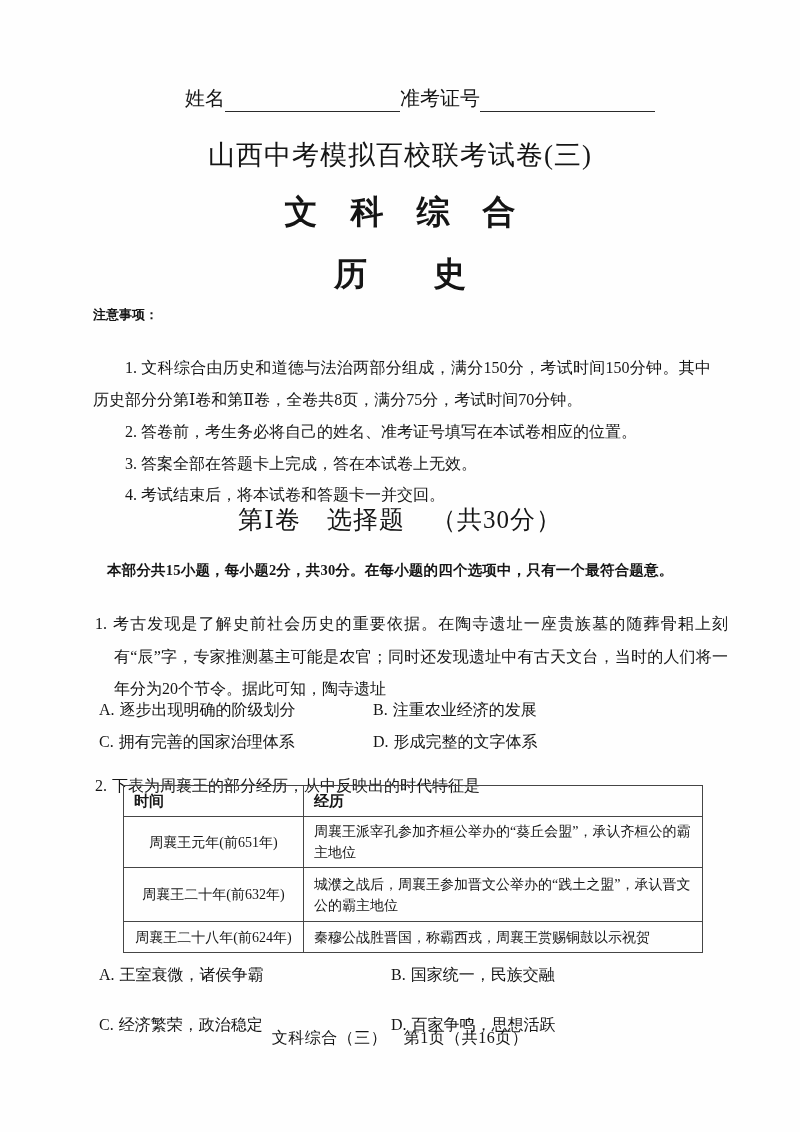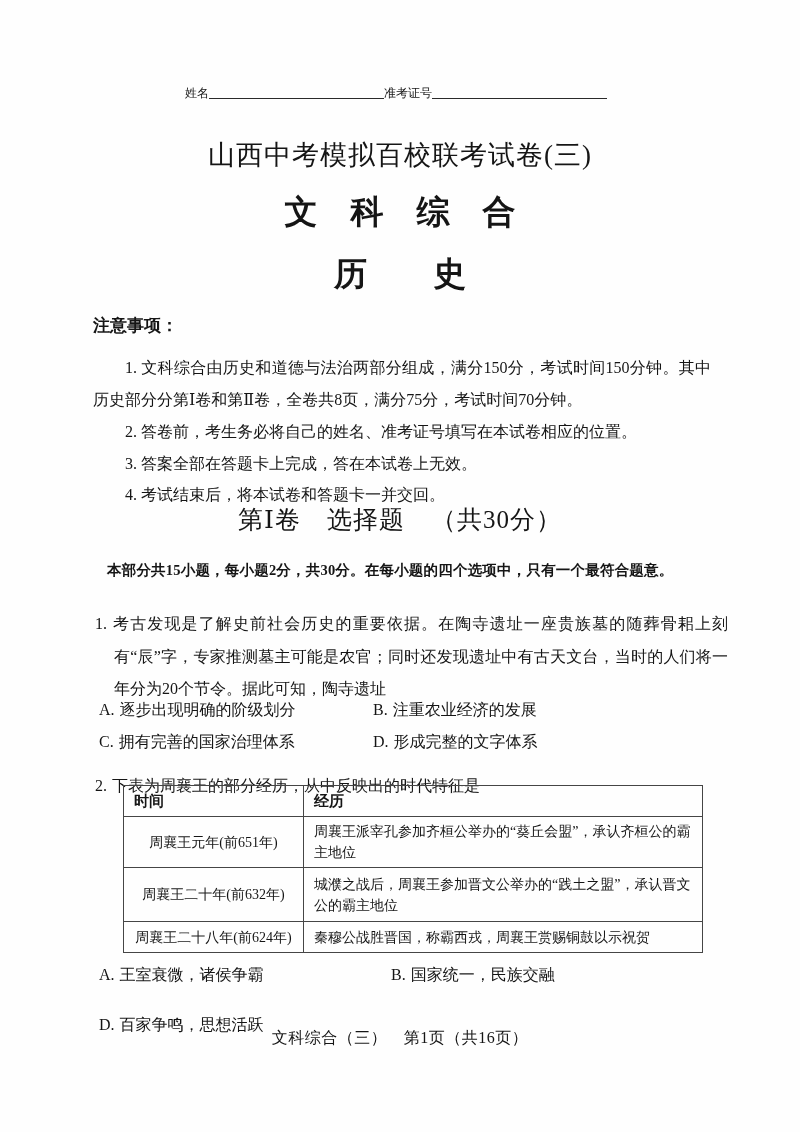--- a/index.html
+++ b/index.html
@@ -8,37 +8,37 @@
     width:800px;height:1132px;
     margin:0 auto;
     background:#fefefe;
     color:#151515;
     font-family:"Liberation Serif","DejaVu Serif",serif;
     overflow:hidden;
   }
   
   .name-row{
     position:absolute;top:85px;left:185px;
-    display:flex;align-items:flex-start;
-    font-size:12px;white-space:nowrap;
+    display:flex;align-items:flex-end;
+    font-size:20px;white-space:nowrap;
   }
   .blank{
     display:inline-block;width:175px;height:1.05em;
     border-bottom:1.3px solid #2a2a2a;
   }
   
   .center-line{position:absolute;left:0;width:100%;text-align:center;}
   .exam-title{top:137px;font-size:27px;letter-spacing:1px;}
   .subject-title{top:190px;font-size:33px;font-weight:bold;}
   .section-title{top:252px;font-size:33px;font-weight:bold;}
   
   .notice-title{
     position:absolute;top:306px;left:93px;
     font-family:"Liberation Sans","DejaVu Sans",sans-serif;
-    font-weight:bold;font-size:17px;margin-top:8px;
+    font-weight:bold;font-size:13px;
   }
   .notice-item{
     position:absolute;left:93px;width:618px;
     font-size:16px;line-height:31.5px;
     text-indent:2em;text-align:justify;
   }
   .ni-1{top:336px;}
   .ni-2{top:400px;}
   .ni-3{top:432px;}
   .ni-4{top:463px;}
@@ -152,18 +152,19 @@
     <tr class="r3">
       <td class="time">周襄王二十八年(前624年)</td>
       <td>秦穆公战胜晋国，称霸西戎，周襄王赏赐铜鼓以示祝贺</td>
     </tr>
   </tbody>
     </table>
 
   <div class="options opts-q2">
     <div class="option"><span class="opt-label">A.</span><span>王室衰微，诸侯争霸</span></div>
     <div class="option"><span class="opt-label">B.</span><span>国家统一，民族交融</span></div>
+    <div class="option"><span class="opt-label">C.</span><span>经济繁荣，政治稳定</span></div>
     <div class="option"><span class="opt-label">D.</span><span>百家争鸣，思想活跃</span></div>
   </div>
 
   <div class="center-line page-footer">文科综合（三）　第1页（共16页）</div>
 
 </div>
 
 </body></html>

